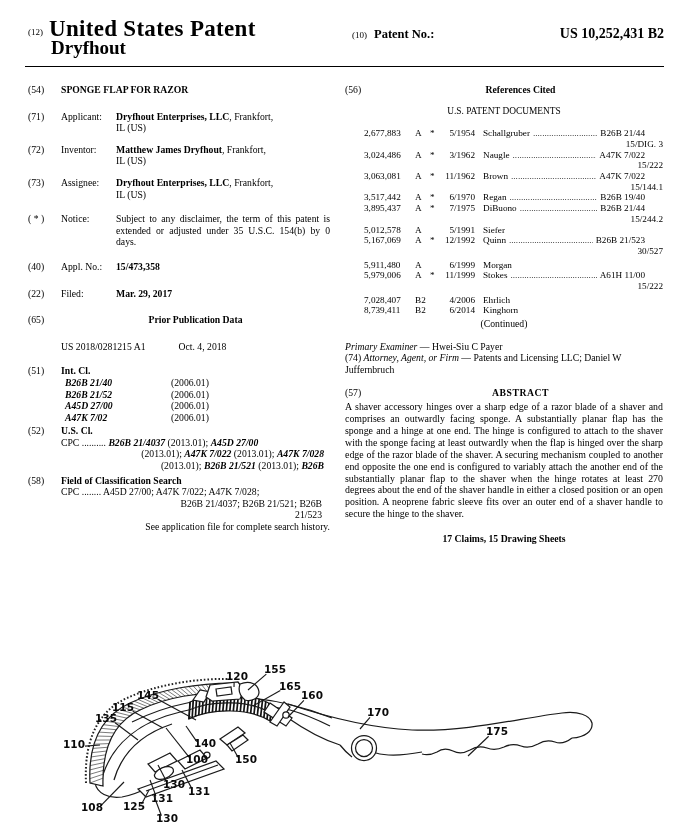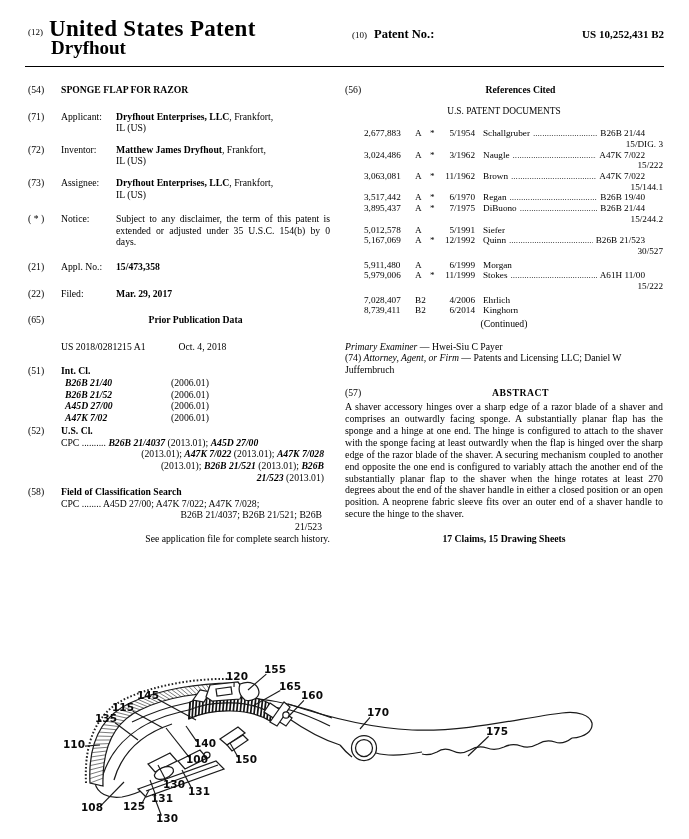--- a/index.html
+++ b/index.html
@@ -9,21 +9,21 @@
   .hdr{position:absolute;top:16px;left:28px;right:25px;display:flex;justify-content:space-between;}
   .hdr-left{display:flex;align-items:flex-start;}
   .inid{font-size:9px;line-height:12px;}
   .hdr-left .inid{margin-top:10px;}
   .hdr-title{font-size:23px;font-weight:bold;line-height:25px;margin-left:6px;letter-spacing:.3px;}
   .hdr-inv{font-size:19px;font-weight:bold;margin-left:8px;margin-top:1px;}
   .hdr-right{width:312px;padding-top:8px;}
   .hdr-row{display:flex;align-items:baseline;line-height:20px;}
   .hdr-row .inid{width:22px;flex:none;}
   .hdr-lab{font-size:12.5px;font-weight:bold;flex:none;}
-  .hdr-val1{font-size:11px;font-weight:bold;flex:1;text-align:right;}
+  .hdr-val1{font-size:14px;font-weight:bold;flex:1;text-align:right;}
   .hdr-val2{font-size:15px;font-weight:bold;flex:1;text-align:right;}
   .rule{position:absolute;top:66px;left:25px;right:25px;border-top:1.6px solid #000;}
   
   .colL{position:absolute;top:84px;left:28px;width:302px;}
   .colR{position:absolute;top:84px;left:345px;width:318px;}
   .sec{display:flex;align-items:baseline;}
   .sec-num{width:33px;flex:none;}
   .sec-lab{width:55px;flex:none;}
   .sec-body{flex:1;}
   .b{font-weight:bold;}
@@ -126,21 +126,21 @@
       </span>
     </div>
 
     <div class="sec mb14">
       <span class="sec-num">( * )</span>
       <span class="sec-lab">Notice:</span>
       <span class="sec-body just">Subject to any disclaimer, the term of this patent is extended or adjusted under 35 U.S.C. 154(b) by 0 days.</span>
     </div>
 
     <div class="sec mb16">
-      <span class="sec-num">(21)</span>
+      <span class="sec-num">(40)</span>
       <span class="sec-lab">Appl. No.:</span>
       <span class="sec-body b">15/473,358</span>
     </div>
 
     <div class="sec mb16">
       <span class="sec-num">(22)</span>
       <span class="sec-lab">Filed:</span>
       <span class="sec-body b">Mar. 29, 2017</span>
     </div>
 
@@ -187,21 +187,20 @@
     <div class="sec" style="margin-top:2px;">
       <span class="sec-num">(52)</span>
       <span class="sec-body b">U.S. Cl.</span>
     </div>
     <div class="sec">
       <span class="sec-num"></span>
       <span class="sec-body">
         <span style="display:block;"><span>CPC .......... </span><span class="seg-bi">B26B 21/4037</span><span> (2013.01); </span><span class="seg-bi">A45D 27/00</span></span>
         <span class="uscl-cont" style="display:block;"><span>(2013.01); </span><span class="seg-bi">A47K 7/022</span><span> (2013.01); </span><span class="seg-bi">A47K 7/028</span></span>
         <span class="uscl-cont" style="display:block;"><span>(2013.01); </span><span class="seg-bi">B26B 21/521</span><span> (2013.01); </span><span class="seg-bi">B26B</span></span>
-        <span class="uscl-cont" style="display:block;"><span class="seg-bi">21/523</span><span> (2013.01)</span></span>
       </span>
     </div>
 
     <div class="sec" style="margin-top:3px;">
       <span class="sec-num">(58)</span>
       <span class="sec-body b">Field of Classification Search</span>
     </div>
     <div class="sec">
       <span class="sec-num"></span>
       <span class="sec-body">

